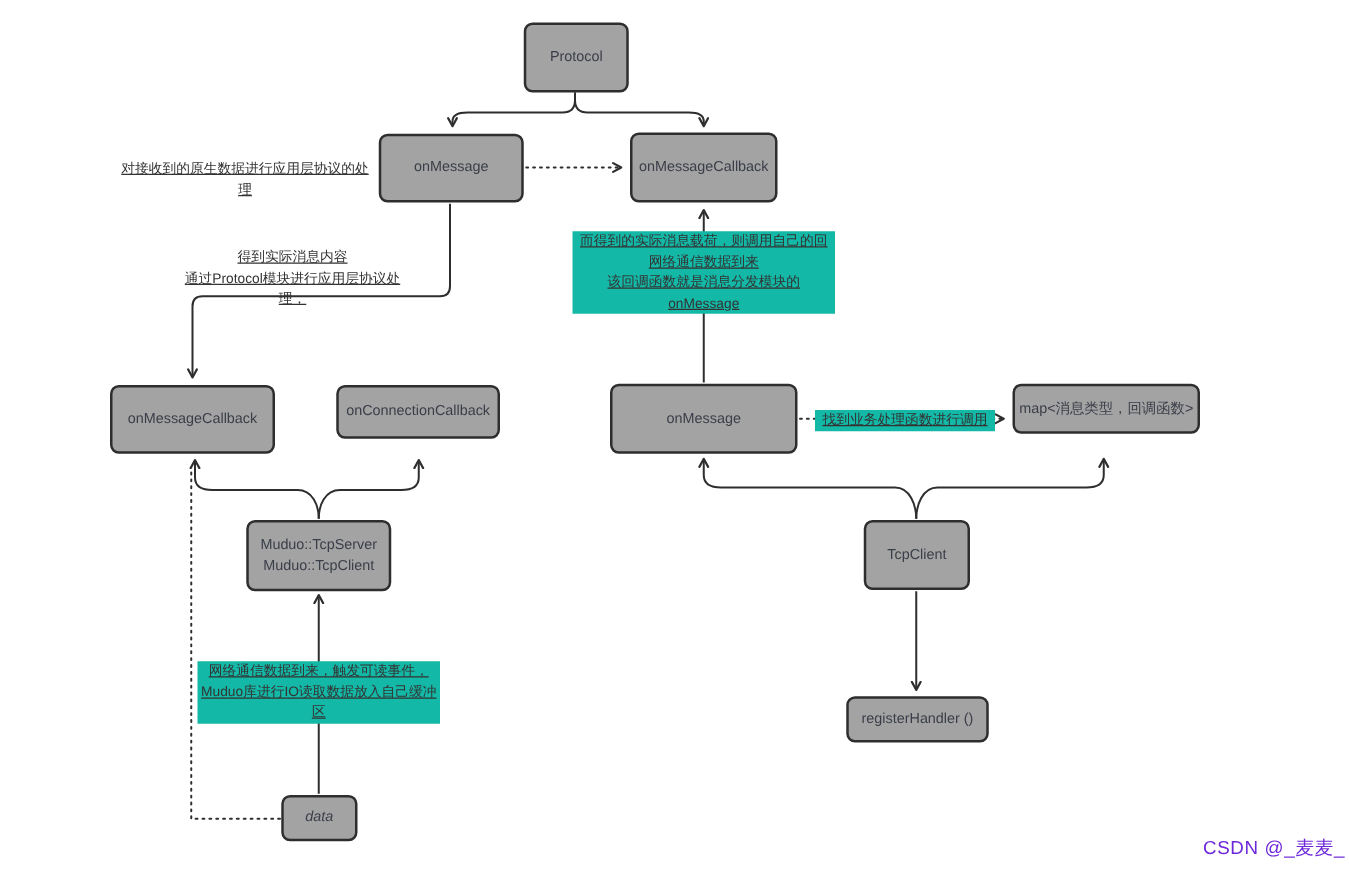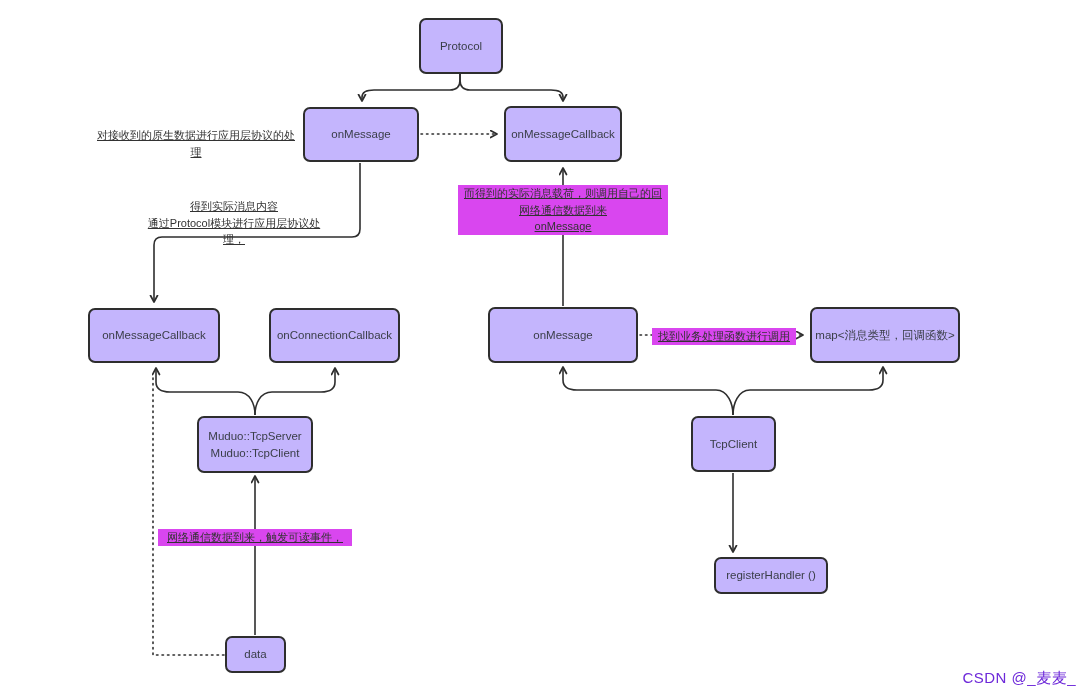--- a/index.html
+++ b/index.html
@@ -4,28 +4,28 @@
 <style>
   html, body { margin:0; padding:0; background:#ffffff; }
   .canvas {
     position:relative; width:1079px; height:697px; background:#ffffff;
     font-family:"Liberation Sans","DejaVu Sans",sans-serif; overflow:hidden;
   }
   svg.connectors { position:absolute; left:0; top:0; width:1079px; height:697px; z-index:1; }
   .node {
     position:absolute; z-index:3; box-sizing:border-box;
     display:flex; flex-direction:column; align-items:center; justify-content:center;
-    background:#c4b5fd; border:2px solid #2e2e2e; border-radius:7px;
+    background:#a3a3a3; border:2px solid #2e2e2e; border-radius:7px;
     color:#3a3e48; font-size:11.5px; text-align:center; line-height:1.45;
   }
   .ann {
     position:absolute; z-index:2; color:#333333; font-size:11px;
     text-align:center; line-height:1.5;text-decoration:underline;
   }
-  .ann.bg { background:#d946ef; }
+  .ann.bg { background:#14b8a6; }
   .watermark {
     position:absolute; z-index:4; right:3px; top:669px;
     color:#6d28d9; font-size:15px; letter-spacing:0.5px;
   }
 </style>
 </head>
 <body>
 
 <div class="canvas">
 
@@ -61,67 +61,69 @@
   </div>
 
   <div class="node" style="left:504px; top:106px; width:118px; height:56px;">
     <span>onMessageCallback</span>
   </div>
 
   <div class="node" style="left:88px; top:308px; width:132px; height:55px;">
     <span>onMessageCallback</span>
   </div>
 
-  <div class="node" style="left:269px; top:308px; width:131px; height:55px;">
+  <div class="node" style="left:269px; top:308px; width:131px; height:43px;">
     <span>onConnectionCallback</span>
   </div>
 
   <div class="node" style="left:197px; top:416px; width:116px; height:57px;">
     <span>Muduo::TcpServer</span>
     <span>Muduo::TcpClient</span>
   </div>
 
-  <div class="node" style="left:225px; top:636px; width:61px; height:37px;">
+  <div class="node" style="left:225px; top:636px; width:61px; height:37px;font-style:italic;">
     <span>data</span>
   </div>
 
   <div class="node" style="left:488px; top:307px; width:150px; height:56px;">
     <span>onMessage</span>
   </div>
 
-  <div class="node" style="left:810px; top:307px; width:150px; height:56px;">
+  <div class="node" style="left:810px; top:307px; width:150px; height:40px;">
     <span>map&lt;消息类型，回调函数&gt;</span>
   </div>
 
   <div class="node" style="left:691px; top:416px; width:85px; height:56px;">
     <span>TcpClient</span>
   </div>
 
-  <div class="node" style="left:677px; top:557px; width:114px; height:37px;margin-left:37px;">
+  <div class="node" style="left:677px; top:557px; width:114px; height:37px;">
     <span>registerHandler ()</span>
   </div>
 
   <div class="ann" style="left:96px; top:127px; width:200px;">
     <div>对接收到的原生数据进行应用层协议的处理</div>
   </div>
 
   <div class="ann" style="left:138px; top:198px; width:192px;">
     <div>得到实际消息内容</div>
     <div>通过Protocol模块进行应用层协议处理，</div>
   </div>
 
   <div class="ann bg" style="left:458px; top:185px; width:210px;">
     <div>而得到的实际消息载荷，则调用自己的回</div>
     <div>网络通信数据到来</div>
+    <div>该回调函数就是消息分发模块的</div>
     <div>onMessage</div>
   </div>
 
   <div class="ann bg" style="left:652px; top:328px; width:144px;">
     <div>找到业务处理函数进行调用</div>
   </div>
 
   <div class="ann bg" style="left:158px; top:529px; width:194px;">
     <div>网络通信数据到来，触发可读事件，</div>
+    <div>Muduo库进行IO读取数据放入自己缓冲区</div>
   </div>
 
   <div class="watermark">CSDN @_麦麦_</div>
 
 </div>
 
 </body></html>

